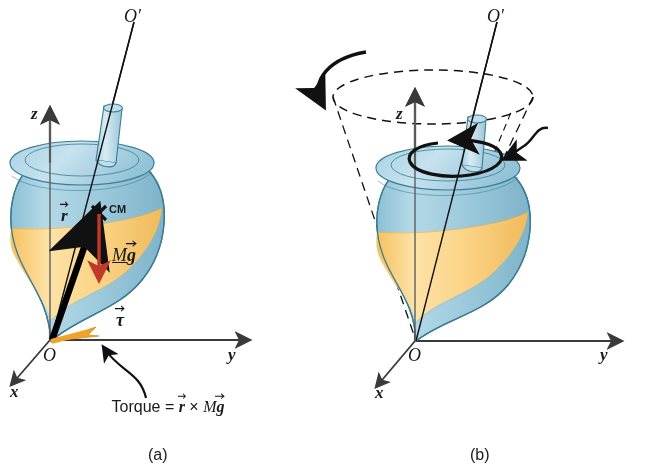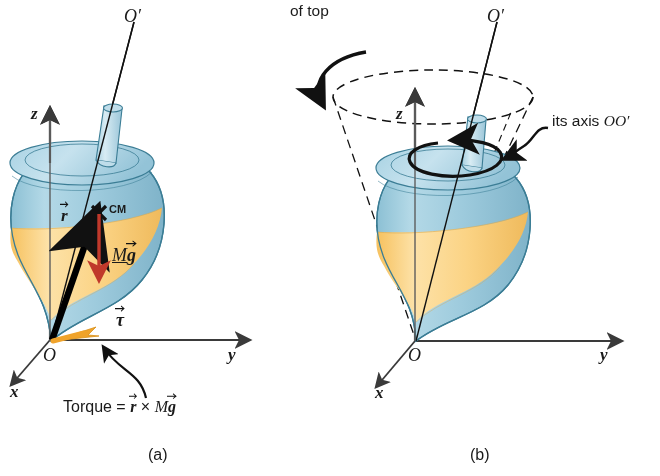--- a/index.html
+++ b/index.html
@@ -230,45 +230,43 @@
     <span class="vecwrap">
       <span class="ar">
           <svg viewBox="0 0 20 6" preserveAspectRatio="none">
             <path d="M0,4 L17,4 M12,1 L18,4 L12,7" stroke="#111" stroke-width="1.3" fill="none"></path>
           </svg>
         </span>
       <span class="bold-ital" style="font-size:18px;">τ</span>
     </span>
   </div>
 
-  <div class="lbl txt" style="left:63px;top:398px;font-size:16px;text-align:left;width:210px;">
+  <div class="lbl txt" style="left:63px;top:398px;font-size:16px;text-align:center;width:210px;">
     <div>
       <span>Torque = </span><span class="vecwrap"><span class="ar">
             <svg viewBox="0 0 20 6" preserveAspectRatio="none">
               <path d="M0,4 L17,4 M12,1 L18,4 L12,7" stroke="#111" stroke-width="1.3" fill="none"></path>
             </svg>
           </span><span class="bold-ital">r</span></span><span> × </span><span class="ital">M</span><span class="vecwrap"><span class="ar">
             <svg viewBox="0 0 20 6" preserveAspectRatio="none">
               <path d="M0,4 L17,4 M12,1 L18,4 L12,7" stroke="#111" stroke-width="1.3" fill="none"></path>
             </svg>
           </span><span class="bold-ital">g</span></span>
     </div>
   </div>
 
   <div class="lbl cap" style="left:148px;top:446px;font-size:16px;">(a)</div>
 
   <div class="lbl txt" style="left:290px;top:2px;font-size:15.5px;">
-    <div>of top</div>
   </div>
 
   <div class="lbl o-lbl" style="left:487px;top:6px;">O′</div>
   <div class="lbl axis-lbl" style="left:396px;top:104px;">z</div>
   <div class="lbl axis-lbl" style="left:600px;top:345px;">y</div>
   <div class="lbl axis-lbl" style="left:375px;top:383px;">x</div>
   <div class="lbl o-lbl" style="left:408px;top:345px;">O</div>
 
   <div class="lbl txt" style="left:552px;top:112px;font-size:15.5px;">
-    <div><span>its axis </span><span class="ital">OO′</span></div>
   </div>
 
   <div class="lbl cap" style="left:470px;top:446px;font-size:16px;">(b)</div>
 
 </div>
 
 </body></html>

